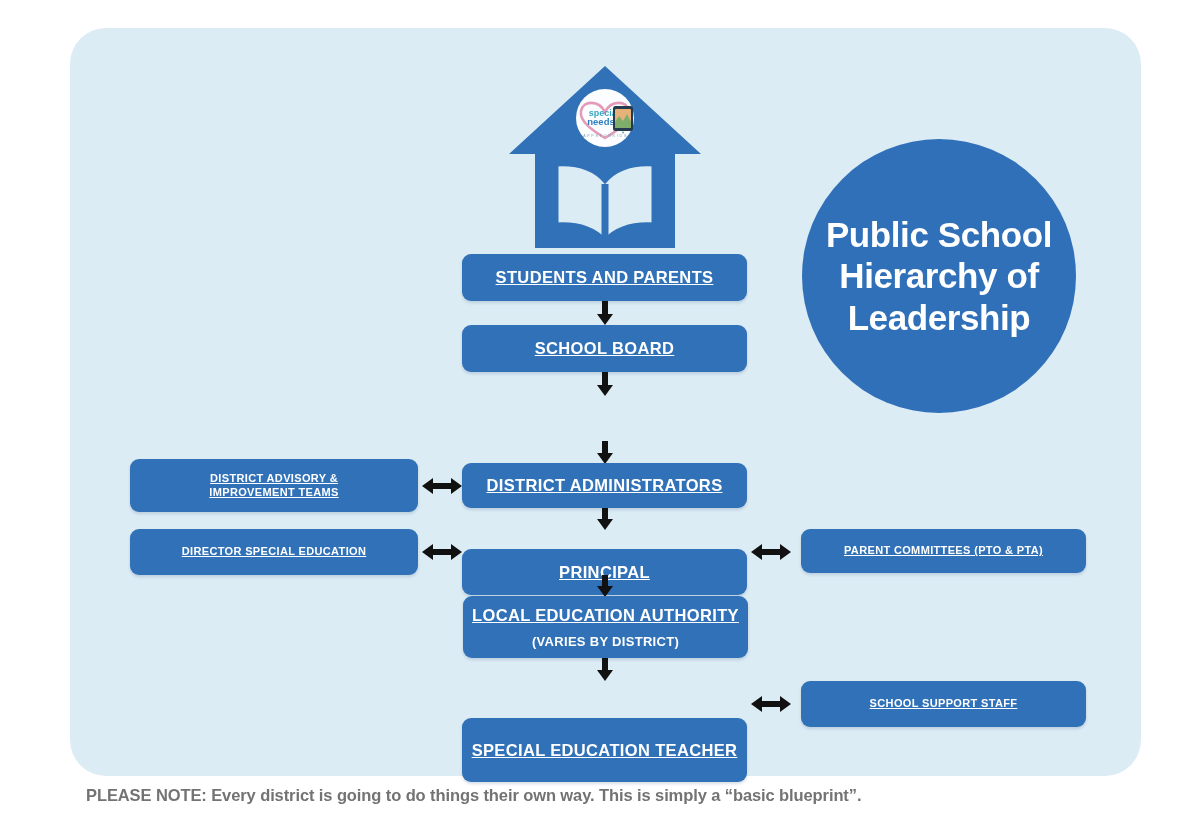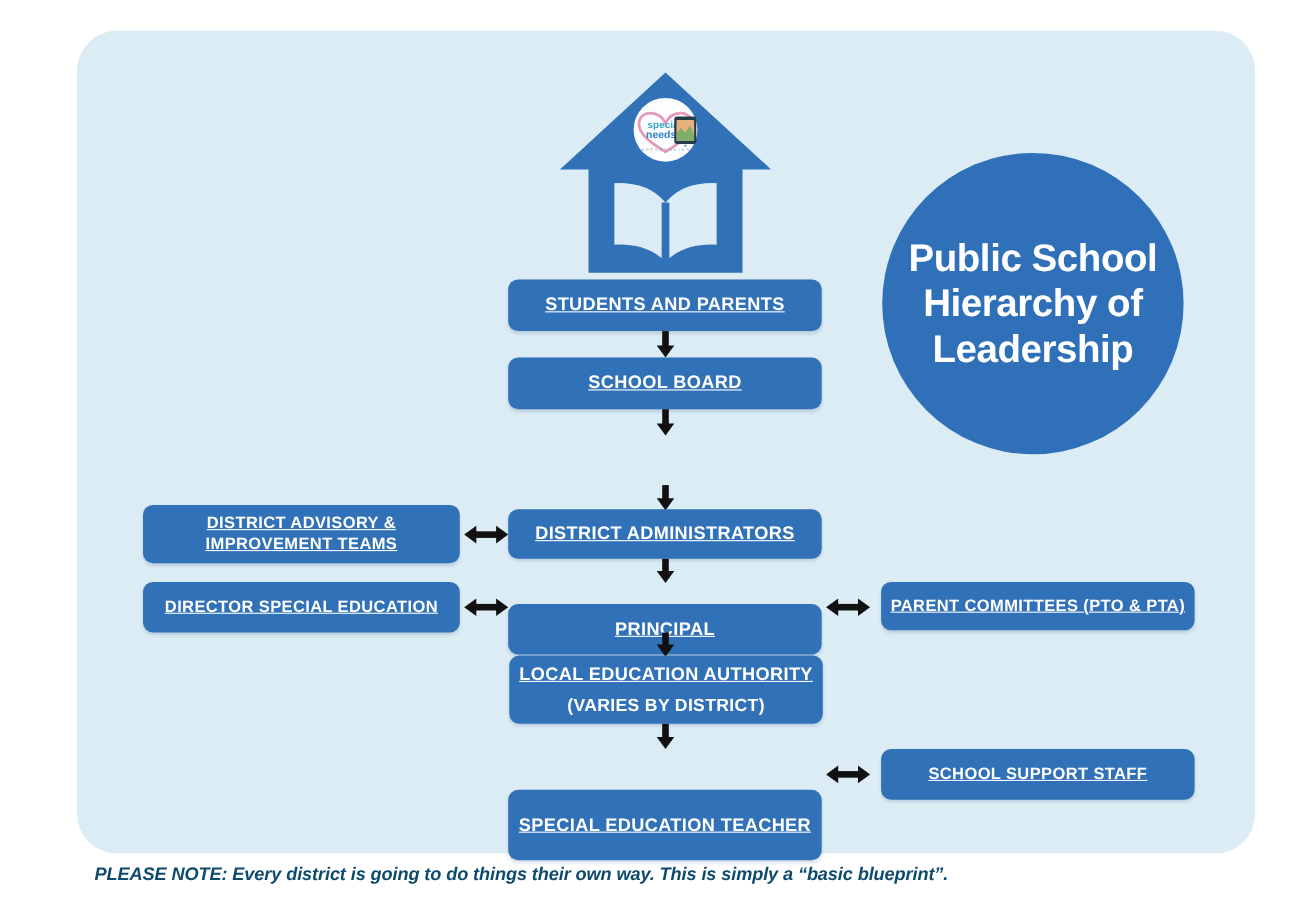--- a/index.html
+++ b/index.html
@@ -60,26 +60,26 @@
     font-size:16.5px;
     letter-spacing:.35px;
     text-align:center;
     line-height:1.25;
     white-space:pre-line;
     text-decoration:underline;
   }
   .node .sub {
     color:#ffffff;
     font-weight:bold;
-    font-size:16px;
+    font-size:13px;
     letter-spacing:.3px;
     text-align:center;
     margin-top:9px;
   }
-  .node.small .lbl { font-size:15px; }
+  .node.small .lbl { font-size:11px; }
 
   
   .v-arrow { position:absolute; width:16px; }
   .v-arrow .shaft {
     position:absolute; left:5px; top:0; width:6px; background:#111111;
   }
   .v-arrow .head {
     position:absolute; left:0; width:0; height:0;
     border-left:8px solid transparent;
     border-right:8px solid transparent;
@@ -95,23 +95,22 @@
     border-bottom:8px solid transparent;
   }
   .h-arrow .head-l { left:0; border-right:11px solid #111111; }
   .h-arrow .head-r { right:0; border-left:11px solid #111111; }
 
   
   .footnote {
     position:absolute;
     left:86px; top:786px;
     font-size:16.5px;
-    font-style:italic;
-    font-weight:bold;
-    color:#0c4a6e;
+    font-weight:bold;
+    color:#737373;
     letter-spacing:-0.1px;
   }
 </style>
 </head>
 <body>
 
 <div id="stage">
 
   <div class="panel"></div>
 

